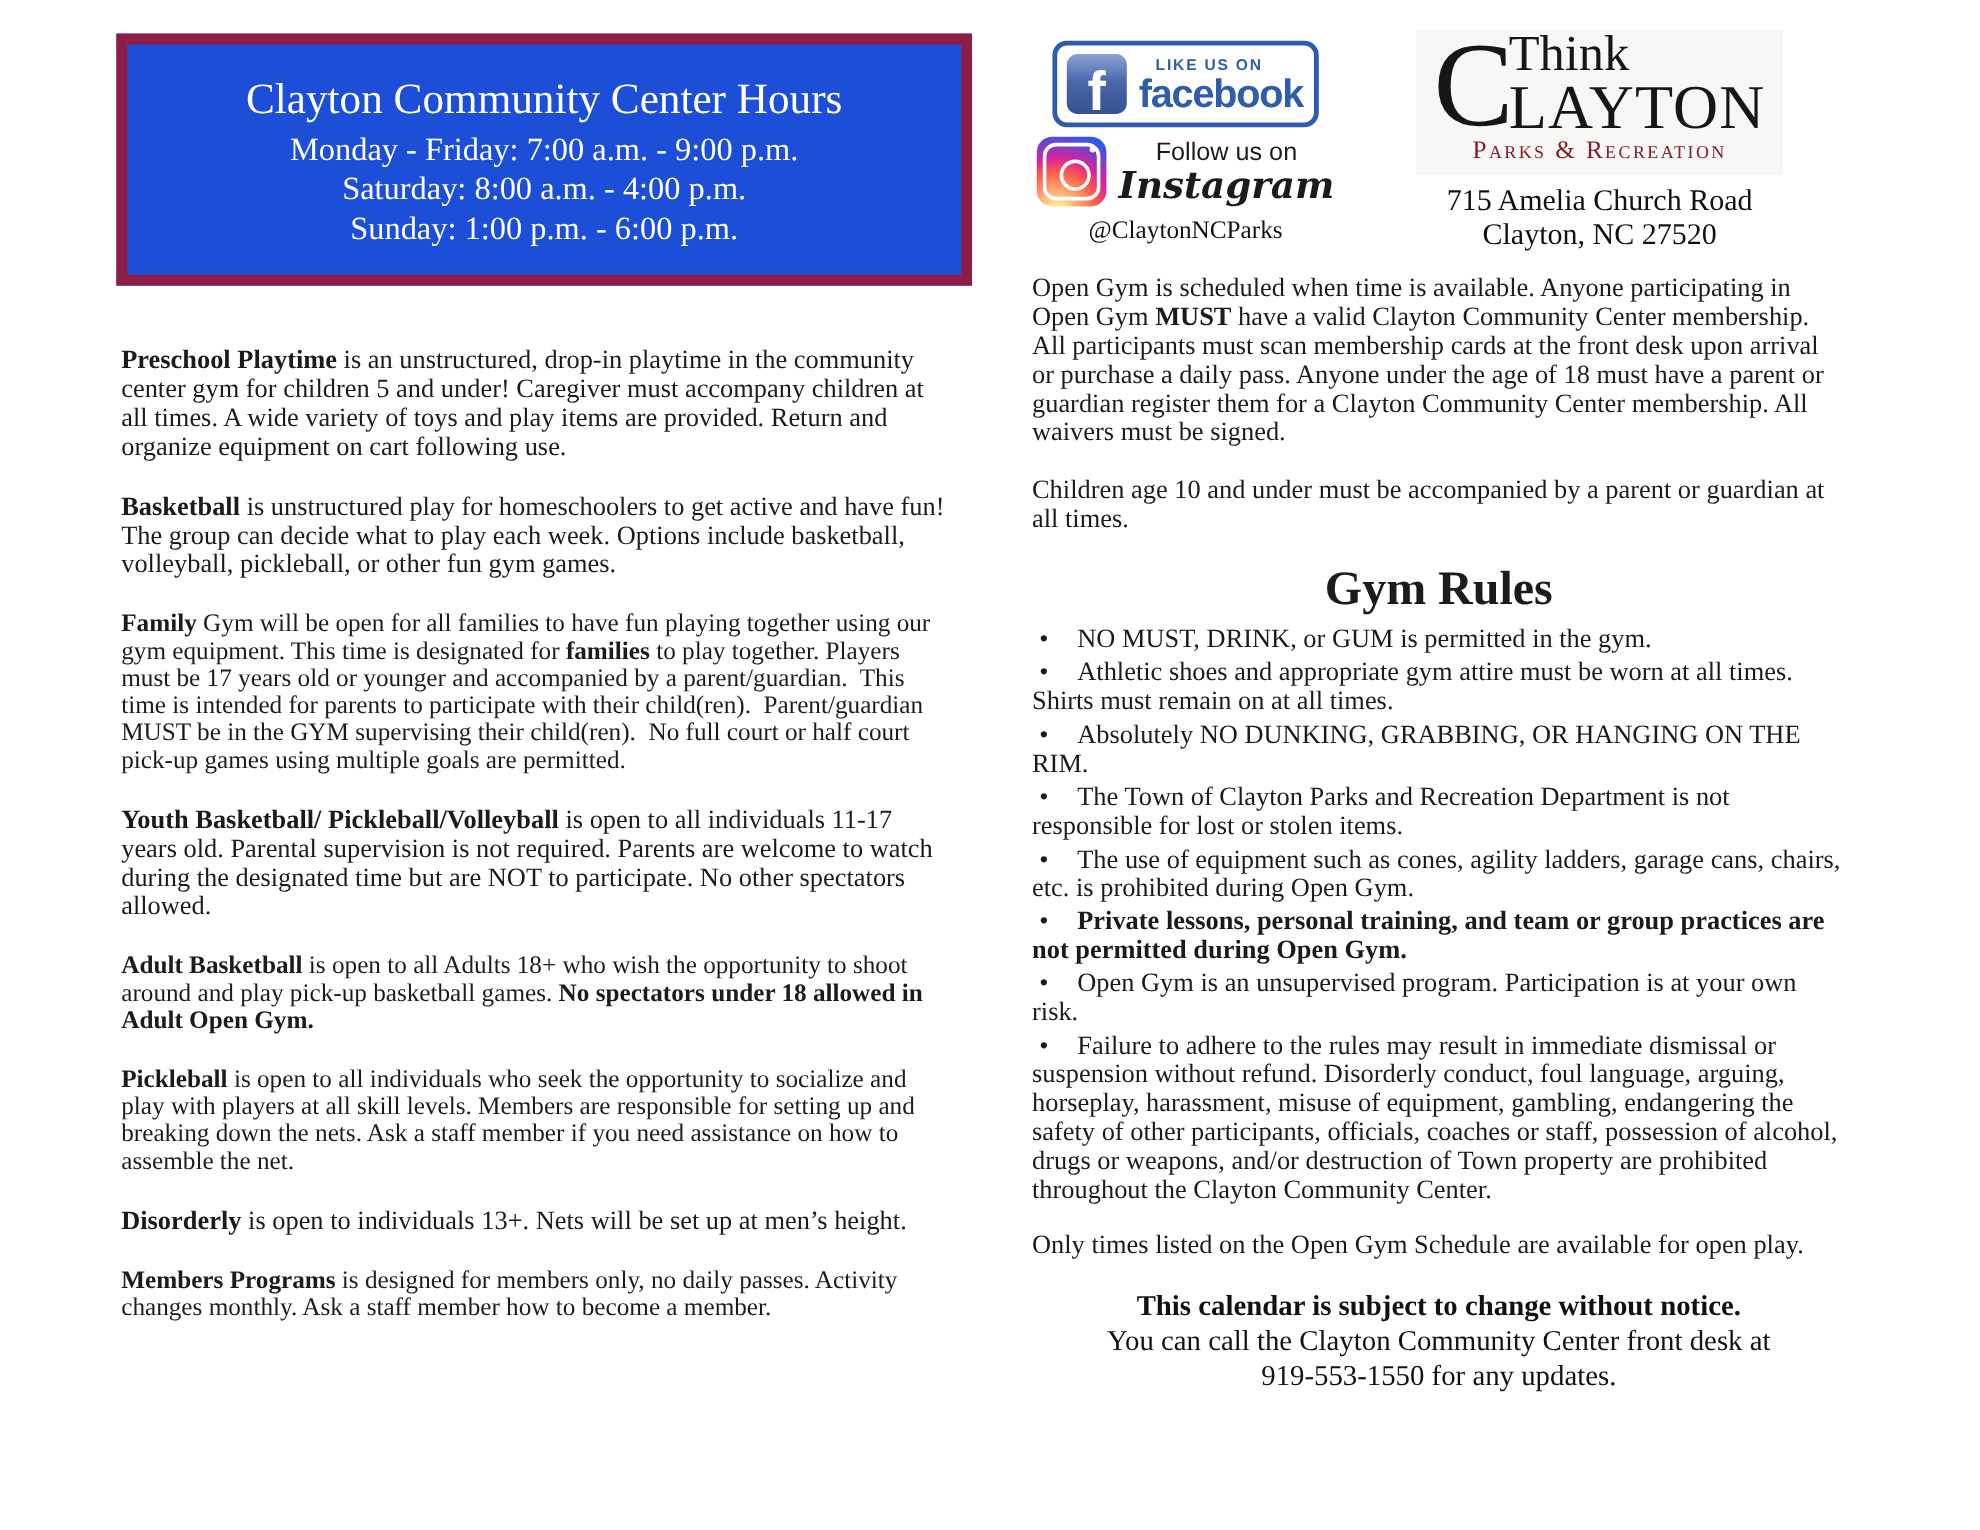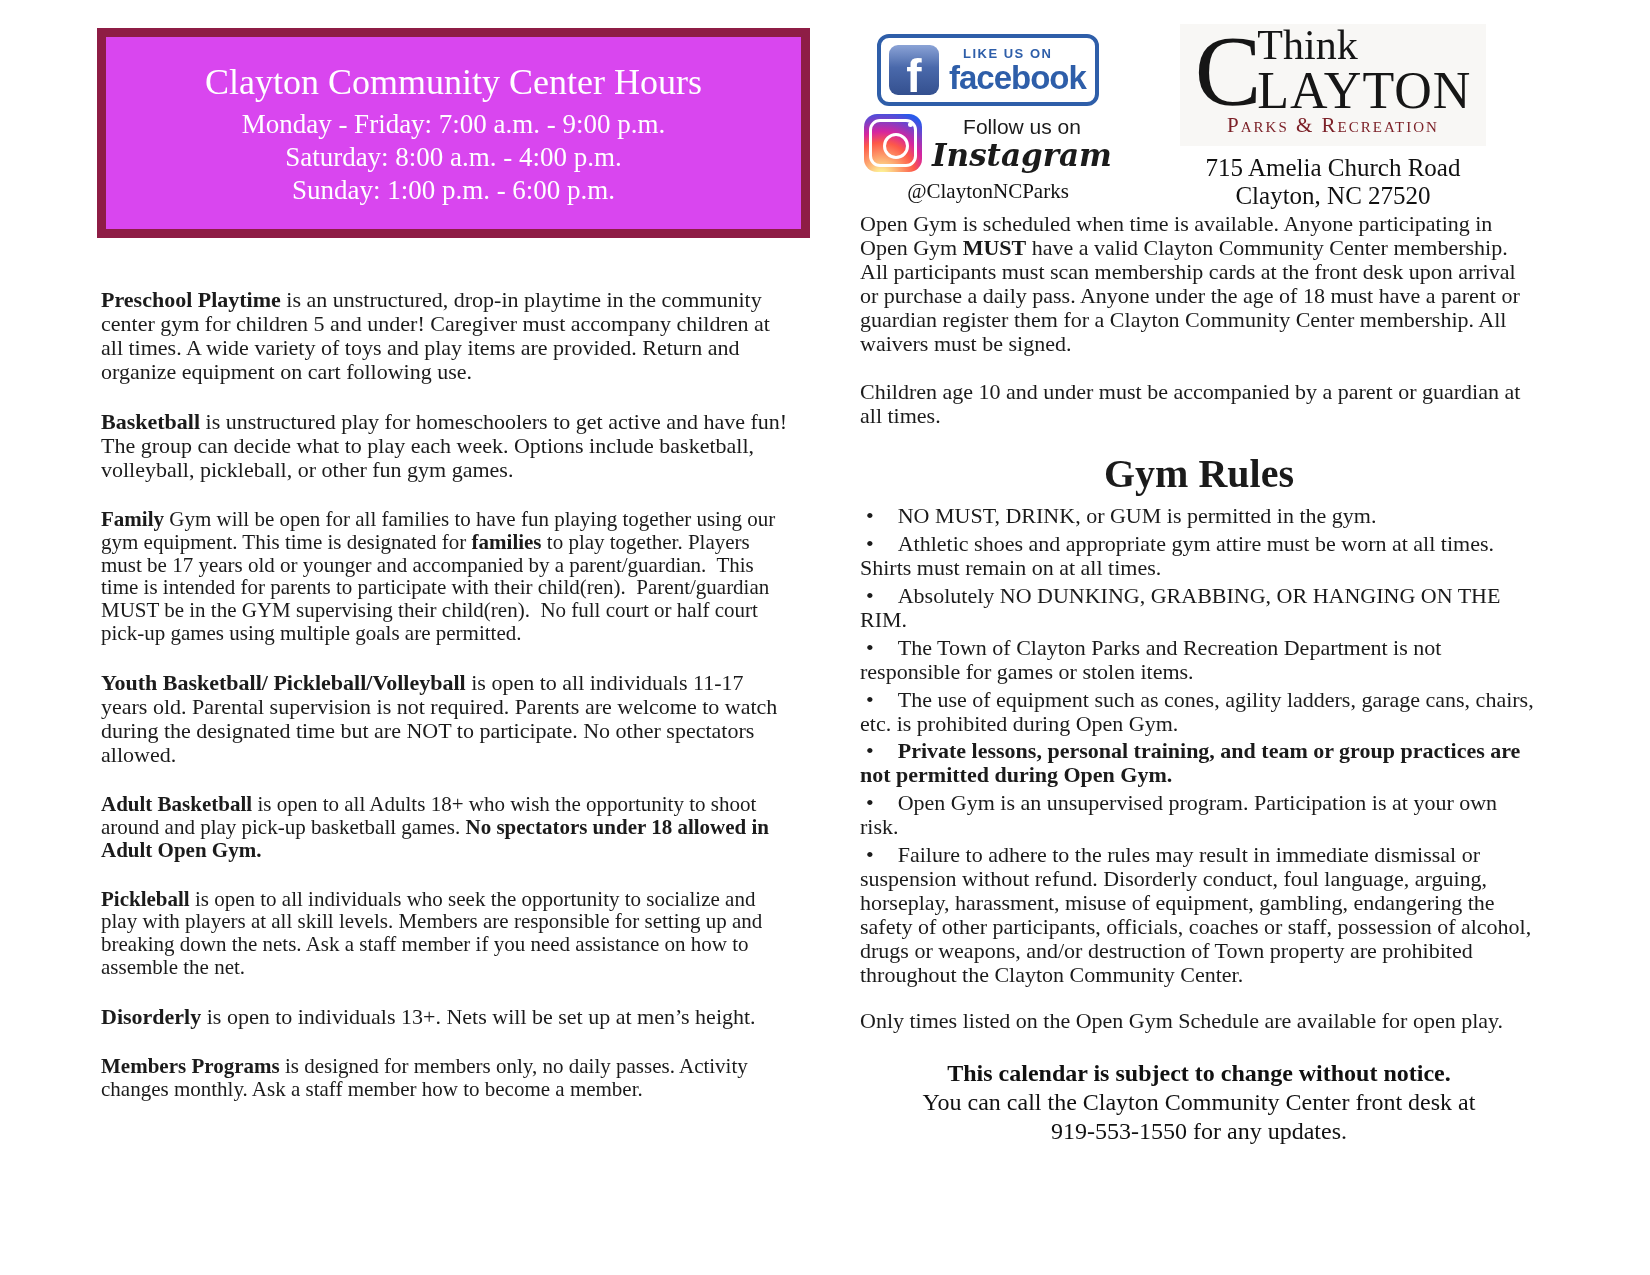--- a/index.html
+++ b/index.html
@@ -2,21 +2,21 @@
 <html><head>
 <meta charset="utf-8">
 <style>
   html,body{margin:0;padding:0;background:#ffffff;}
   .page{position:relative;width:1650px;height:1275px;background:#ffffff;overflow:hidden;
         font-family:"Liberation Serif",serif;color:#1b1b1b;}
   .b{font-weight:bold;}
 
   
   .hours-box{position:absolute;left:97px;top:28px;width:695px;height:192px;
-             background:#d946ef;border:9px solid #8e1d45;text-align:center;color:#ffffff;}
+             background:#1d4ed8;border:9px solid #8e1d45;text-align:center;color:#ffffff;}
   .hours-box h1{margin:26px 0 6px;font-size:36px;font-weight:normal;line-height:1.1;}
   .hours-line{margin:2px 0;font-size:27px;line-height:1.15;}
 
   
   .social{position:absolute;left:868px;top:34px;width:240px;}
   .fb-badge{width:222px;height:72px;border:4px solid #2e5ea9;border-radius:12px;background:#fff;
             display:flex;align-items:center;gap:10px;padding:4px 8px;box-sizing:border-box;margin:0 auto;}
   .fb-tile{width:50px;height:50px;border-radius:9px;flex:0 0 auto;
            background:linear-gradient(180deg,#8ba3d6 0%,#4a69ab 45%,#34508f 100%);
            color:#fff;font-family:"Liberation Sans",sans-serif;font-weight:bold;font-size:46px;
@@ -47,21 +47,21 @@
   .logo-stack{display:flex;flex-direction:column;align-items:flex-start;margin-left:-4px;}
   .logo-think{font-size:42px;line-height:0.95;}
   .logo-layton{font-size:52px;line-height:0.95;letter-spacing:1px;}
   .logo-sub{font-size:21px;color:#7c2128;font-variant:small-caps;letter-spacing:2px;margin-top:-2px;}
   .logo-addr{font-size:25px;margin-top:8px;line-height:1.12;color:#111;}
 
   
   .para{margin:0 0 26px;white-space:pre-wrap;font-size:22px;line-height:1.09;}
   .para.sm{font-size:21px;}
   .left-col{position:absolute;left:101px;top:288px;width:690px;}
-  .right-col{position:absolute;left:860px;top:212px;width:678px;}
+  .right-col{position:absolute;left:860px;top:228px;width:678px;}
   .right-col .para{margin-bottom:24px;}
   .children-note{margin-bottom:0;}
   .rules-title{font-size:40px;font-weight:bold;text-align:center;margin:4px 0 8px;line-height:1.1;}
   .rule{font-size:22px;line-height:1.09;text-indent:6px;margin:0 0 4px;white-space:pre-wrap;}
   .bullet{margin-right:24px;}
   .bullet::before{content:"\2022";}
   .open-play-note{margin-top:22px;margin-bottom:0;}
   .footer{text-align:center;font-size:24px;margin-top:26px;line-height:1.2;color:#111;}
   .f-bold{font-weight:bold;}
 </style>
@@ -130,21 +130,21 @@
   </div>
 
   <div class="right-col">
     <p class="para"><span>Open Gym is scheduled when time is available. Anyone participating in Open Gym </span><span class="b">MUST</span><span> have a valid Clayton Community Center membership. All participants must scan membership cards at the front desk upon arrival or purchase a daily pass. Anyone under the age of 18 must have a parent or guardian register them for a Clayton Community Center membership. All waivers must be signed.</span></p>
     <p class="para children-note"><span>Children age 10 and under must be accompanied by a parent or guardian at all times.</span></p>
     <h2 class="rules-title">Gym Rules</h2>
     <div class="rules">
       <div class="rule"><span class="bullet"></span><span class="rule-text"><span>NO MUST, DRINK, or GUM is permitted in the gym.</span></span></div>
       <div class="rule"><span class="bullet"></span><span class="rule-text"><span>Athletic shoes and appropriate gym attire must be worn at all times. Shirts must remain on at all times.</span></span></div>
       <div class="rule"><span class="bullet"></span><span class="rule-text"><span>Absolutely NO DUNKING, GRABBING, OR HANGING ON THE RIM.</span></span></div>
-      <div class="rule"><span class="bullet"></span><span class="rule-text"><span>The Town of Clayton Parks and Recreation Department is not responsible for games or stolen items.</span></span></div>
+      <div class="rule"><span class="bullet"></span><span class="rule-text"><span>The Town of Clayton Parks and Recreation Department is not responsible for lost or stolen items.</span></span></div>
       <div class="rule"><span class="bullet"></span><span class="rule-text"><span>The use of equipment such as cones, agility ladders, garage cans, chairs, etc. is prohibited during Open Gym.</span></span></div>
       <div class="rule"><span class="bullet"></span><span class="rule-text"><span class="b">Private lessons, personal training, and team or group practices are not permitted during Open Gym.</span></span></div>
       <div class="rule"><span class="bullet"></span><span class="rule-text"><span>Open Gym is an unsupervised program. Participation is at your own risk.</span></span></div>
       <div class="rule"><span class="bullet"></span><span class="rule-text"><span>Failure to adhere to the rules may result in immediate dismissal or suspension without refund. Disorderly conduct, foul language, arguing, horseplay, harassment, misuse of equipment, gambling, endangering the safety of other participants, officials, coaches or staff, possession of alcohol, drugs or weapons, and/or destruction of Town property are prohibited throughout the Clayton Community Center.</span></span></div>
     </div>
     <p class="para open-play-note">Only times listed on the Open Gym Schedule are available for open play.</p>
     <div class="footer">
       <div class="f-bold">This calendar is subject to change without notice.</div>
       <div>You can call the Clayton Community Center front desk at</div>
       <div>919-553-1550 for any updates.</div>

